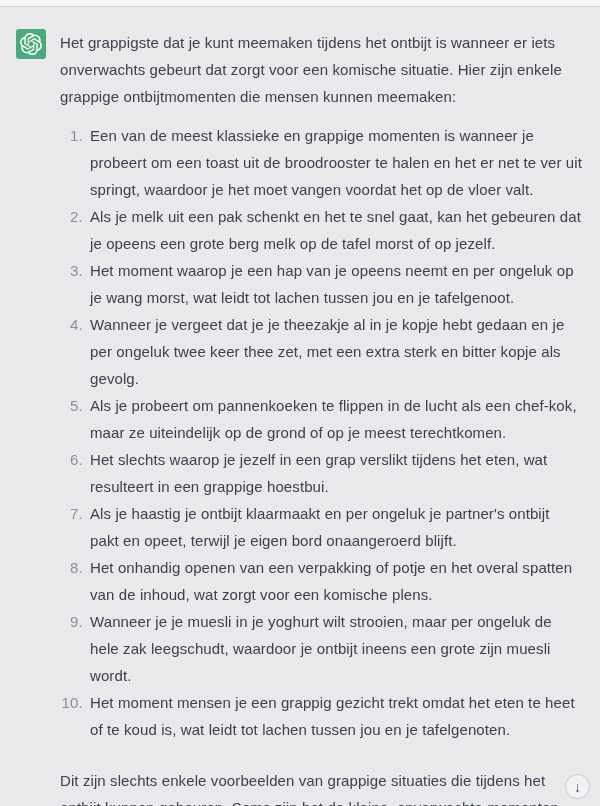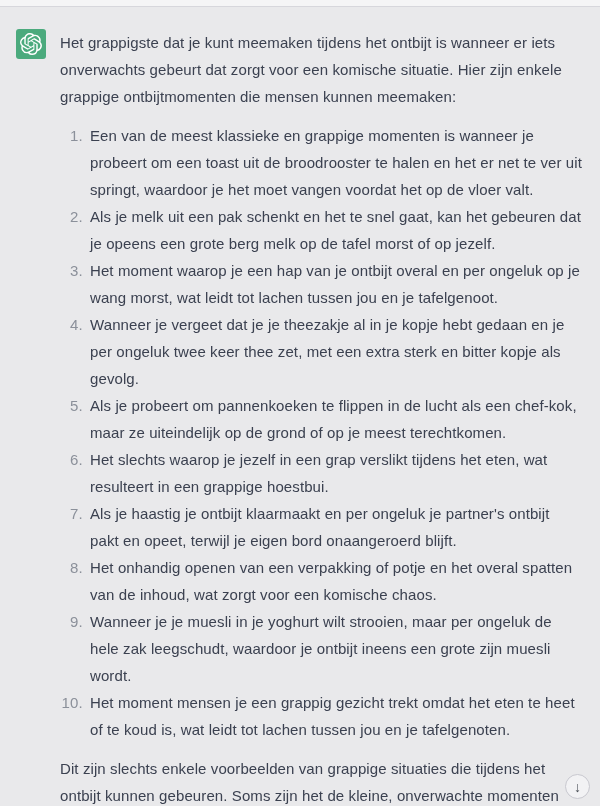--- a/index.html
+++ b/index.html
@@ -41,21 +41,21 @@
   .avatar svg { width: 22px; height: 22px; fill: #ffffff; }
   .message-body {
     flex: 1 1 auto;
     font-size: 15px;
     line-height: 27px;
     letter-spacing: 0.1px;
     max-width: 522px;
   }
   .message-body p { margin: 0 0 12px 0; }
   .message-body ol {
-    margin: 0 0 12px 0;
+    margin: 0 0 24px 0;
     padding-left: 27px;
     list-style: decimal outside;
   }
   .message-body ol li { padding-left: 3px; }
   .message-body ol li::marker { color: #8b909a; }
   .outro { margin-bottom: 0 !important; }
   .scroll-down-button {
     position: absolute;
     right: 10px;
     bottom: 7px;
@@ -88,26 +88,26 @@
           <path d="M22.2819 9.8211a5.9847 5.9847 0 0 0-.5157-4.9108 6.0462 6.0462 0 0 0-6.5098-2.9A6.0651 6.0651 0 0 0 4.9807 4.1818a5.9847 5.9847 0 0 0-3.9977 2.9 6.0462 6.0462 0 0 0 .7427 7.0966 5.98 5.98 0 0 0 .511 4.9107 6.051 6.051 0 0 0 6.5146 2.9001A5.9847 5.9847 0 0 0 13.2599 24a6.0557 6.0557 0 0 0 5.7718-4.2058 5.9894 5.9894 0 0 0 3.9977-2.9001 6.0557 6.0557 0 0 0-.7475-7.073zm-9.022 12.6081a4.4755 4.4755 0 0 1-2.8764-1.0408l.1419-.0804 4.7783-2.7582a.7948.7948 0 0 0 .3927-.6813v-6.7369l2.02 1.1686a.071.071 0 0 1 .038.052v5.5826a4.504 4.504 0 0 1-4.4945 4.4944zm-9.6607-4.1254a4.4708 4.4708 0 0 1-.5346-3.0137l.142.0852 4.783 2.7582a.7712.7712 0 0 0 .7806 0l5.8428-3.3685v2.3324a.0804.0804 0 0 1-.0332.0615L9.74 19.9502a4.4992 4.4992 0 0 1-6.1408-1.6464zM2.3408 7.8956a4.485 4.485 0 0 1 2.3655-1.9728V11.6a.7664.7664 0 0 0 .3879.6765l5.8144 3.3543-2.0201 1.1685a.0757.0757 0 0 1-.071 0l-4.8303-2.7865A4.504 4.504 0 0 1 2.3408 7.8956zm16.5963 3.8558L13.1038 8.364 15.1192 7.2a.0757.0757 0 0 1 .071 0l4.8303 2.7913a4.4944 4.4944 0 0 1-.6765 8.1042v-5.6772a.79.79 0 0 0-.407-.667zm2.0107-3.0231l-.142-.0852-4.7735-2.7818a.7759.7759 0 0 0-.7854 0L9.409 9.2297V6.8974a.0662.0662 0 0 1 .0284-.0615l4.8303-2.7866a4.4992 4.4992 0 0 1 6.6802 4.66zM8.3065 12.863l-2.02-1.1638a.0804.0804 0 0 1-.038-.0567V6.0742a4.4992 4.4992 0 0 1 7.3757-3.4537l-.142.0805L8.704 5.459a.7948.7948 0 0 0-.3927.6813zm1.0976-2.3654l2.602-1.4998 2.6069 1.4998v2.9994l-2.5974 1.4997-2.6067-1.4997z"></path>
         </svg>
       </span>
     </div>
 
     <div class="message-body">
       <p>Het grappigste dat je kunt meemaken tijdens het ontbijt is wanneer er iets onverwachts gebeurt dat zorgt voor een komische situatie. Hier zijn enkele grappige ontbijtmomenten die mensen kunnen meemaken:</p>
       <ol>
         <li>Een van de meest klassieke en grappige momenten is wanneer je probeert om een toast uit de broodrooster te halen en het er net te ver uit springt, waardoor je het moet vangen voordat het op de vloer valt.</li>
         <li>Als je melk uit een pak schenkt en het te snel gaat, kan het gebeuren dat je opeens een grote berg melk op de tafel morst of op jezelf.</li>
-        <li>Het moment waarop je een hap van je ontbijt overal en per ongeluk op je wang morst, wat leidt tot lachen tussen jou en je tafelgenoot.</li>
+        <li>Het moment waarop je een hap van je opeens neemt en per ongeluk op je wang morst, wat leidt tot lachen tussen jou en je tafelgenoot.</li>
         <li>Wanneer je vergeet dat je je theezakje al in je kopje hebt gedaan en je per ongeluk twee keer thee zet, met een extra sterk en bitter kopje als gevolg.</li>
         <li>Als je probeert om pannenkoeken te flippen in de lucht als een chef-kok, maar ze uiteindelijk op de grond of op je meest terechtkomen.</li>
         <li>Het slechts waarop je jezelf in een grap verslikt tijdens het eten, wat resulteert in een grappige hoestbui.</li>
         <li>Als je haastig je ontbijt klaarmaakt en per ongeluk je partner's ontbijt pakt en opeet, terwijl je eigen bord onaangeroerd blijft.</li>
-        <li>Het onhandig openen van een verpakking of potje en het overal spatten van de inhoud, wat zorgt voor een komische chaos.</li>
+        <li>Het onhandig openen van een verpakking of potje en het overal spatten van de inhoud, wat zorgt voor een komische plens.</li>
         <li>Wanneer je je muesli in je yoghurt wilt strooien, maar per ongeluk de hele zak leegschudt, waardoor je ontbijt ineens een grote zijn muesli wordt.</li>
         <li>Het moment mensen je een grappig gezicht trekt omdat het eten te heet of te koud is, wat leidt tot lachen tussen jou en je tafelgenoten.</li>
       </ol>
       <p class="outro">Dit zijn slechts enkele voorbeelden van grappige situaties die tijdens het ontbijt kunnen gebeuren. Soms zijn het de kleine, onverwachte momenten die de meeste lachbuien veroorzaken en een gezellige sfeer aan de ontbijttafel creëren.</p>
     </div>
   </div>
 
   <div class="scroll-down-button">
     <span>↓</span>
   </div>

